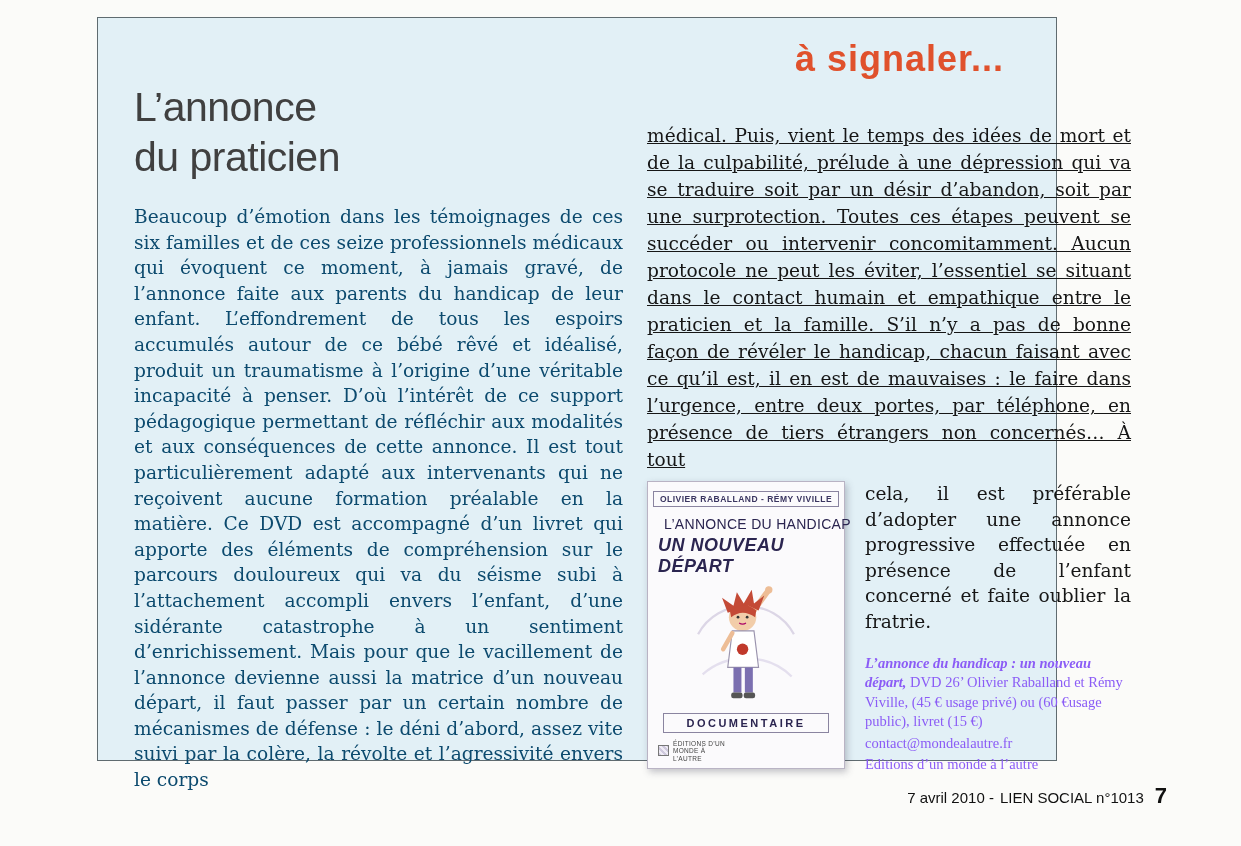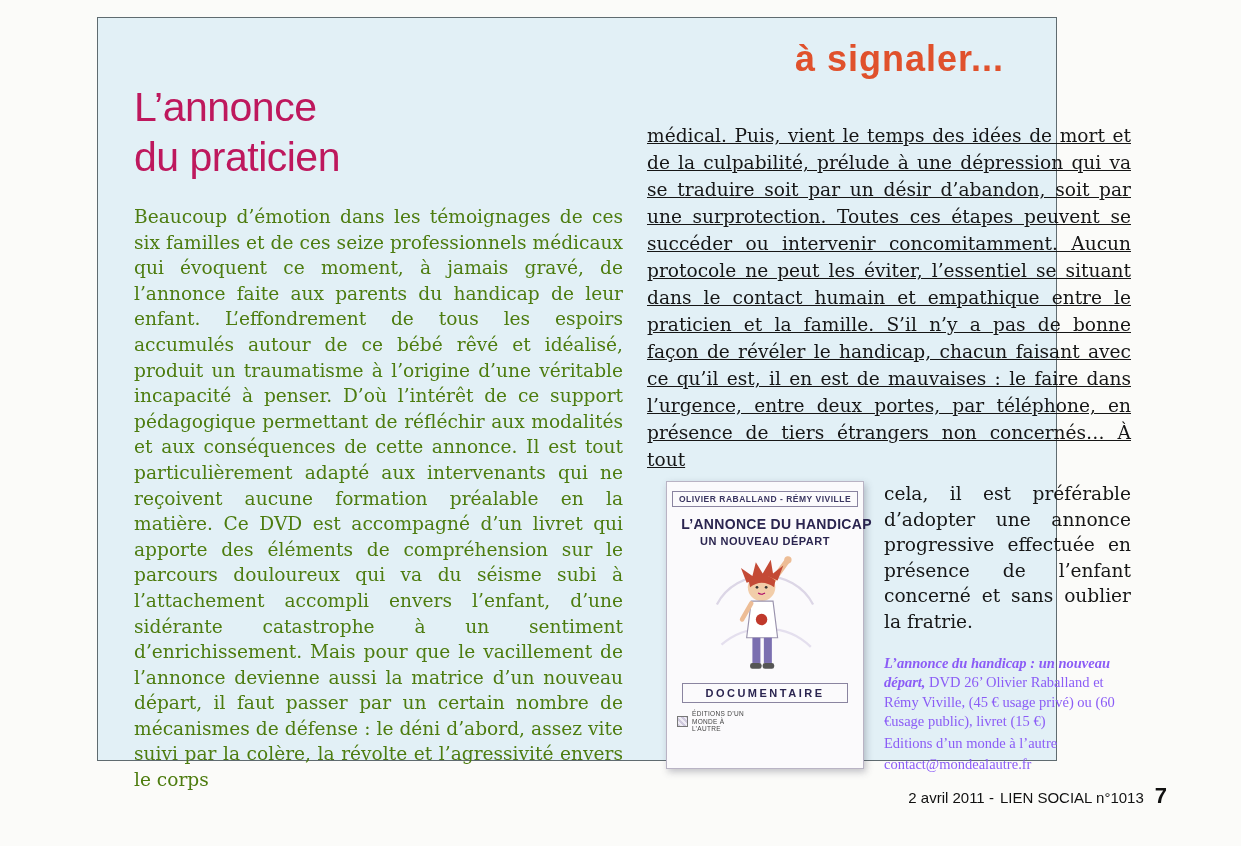--- a/index.html
+++ b/index.html
@@ -18,56 +18,56 @@
   .section-label {
     position:absolute; top:20px; right:52px;
     font-family:"Liberation Sans", sans-serif;
     font-weight:700; font-size:36px; color:#e0512c;
     letter-spacing:1px;
   }
   .title {
     position:absolute; left:36px; top:64px;
     font-family:"Liberation Sans", sans-serif;
     font-weight:500; font-size:41px; line-height:50px;
-    color:#be185d; letter-spacing:-0.5px;
+    color:#404040; letter-spacing:-0.5px;
   }
   .col-left {
     position:absolute; left:36px; top:186px; width:489px;
     font-size:18.6px; line-height:25.6px; text-align:justify;
-    color:#4d7c0f; hyphens:auto;
+    color:#0c4a6e; hyphens:auto;
   }
   .col-right {
     position:absolute; left:549px; top:104px; width:484px;
     color:#161616;
   }
   .right-top { font-size:18.6px; line-height:27px; text-align:justify; hyphens:auto;text-decoration:underline; }
-  .media-row { display:flex; margin-top:8px; gap:20px;margin-left:19px; }
+  .media-row { display:flex; margin-top:8px; gap:20px; }
 
   
   .dvd-cover {
     flex:0 0 auto;
     width:198px; height:288px;
     background:#fbfafc;
     border:1px solid #b9b3c4;
     box-shadow:2px 3px 7px rgba(60,60,80,0.30);
     padding:9px 10px 6px 10px;
     display:flex; flex-direction:column; align-items:center;
     font-family:"Liberation Sans", sans-serif;
   }
   .cover-authors {
     font-size:8.5px; font-weight:700; letter-spacing:0.5px;
     color:#3a3560; border:1px solid #8a84a0;
     padding:2px 6px; white-space:nowrap; text-transform:uppercase;
   }
   .cover-title {
-    margin-top:9px; font-size:14px; font-weight:700;
+    margin-top:9px; font-size:14px; font-weight:400;
     color:#2b2550; letter-spacing:0.3px; white-space:nowrap;padding-left:23px;
   }
   .cover-subtitle {
-    margin-top:3px; font-size:11px; font-weight:700; 
+    margin-top:3px; font-size:18px; font-weight:700; font-style:italic;
     color:#2b2550; letter-spacing:0.5px;
   }
   .cover-art { width:118px; height:126px; margin-top:6px; }
   .cover-genre {
     margin-top:4px; width:94%;
     border:1px solid #8a84a0; padding:3px 16px;
     text-align:center; font-size:11px; font-weight:700;
     letter-spacing:2.5px; color:#2b2550;
   }
   .cover-publisher {
@@ -148,29 +148,29 @@
           <rect x="48" y="96" width="10" height="5" rx="2" fill="#555"></rect>
         </svg>
         <div class="cover-genre">DOCUMENTAIRE</div>
         <div class="cover-publisher">
           <span class="publisher-emblem"></span>
           <span class="publisher-text">Éditions d’un monde à l’autre</span>
         </div>
       </div>
 
       <div class="beside">
-        <p class="wrap-text">cela, il est préférable d’adopter une annonce progressive effectuée en présence de l’enfant concerné et sans oublier la fratrie.</p>
+        <p class="wrap-text">cela, il est préférable d’adopter une annonce progressive effectuée en présence de l’enfant concerné et faite oublier la fratrie.</p>
         <div class="caption">
           <span class="cap-title">L’annonce du handicap : un nouveau départ,</span><span> DVD 26’ Olivier Raballand et Rémy Viville, (45 € usage privé) ou (60 €usage public), livret (15 €)</span>
+          <span class="cap-block">contact@mondealautre.fr</span>
           <span class="cap-block">Editions d’un monde à l’autre</span>
-          <span class="cap-block">contact@mondealautre.fr</span>
         </div>
       </div>
 
     </div>
   </div>
 </div>
 
 <div class="footer">
-  <span>2 avril 2011 -</span>
+  <span>7 avril 2010 -</span>
   <span class="mag">LIEN SOCIAL n°1013</span>
   <span class="pagenum">7</span>
 </div>
 
 </body></html>

